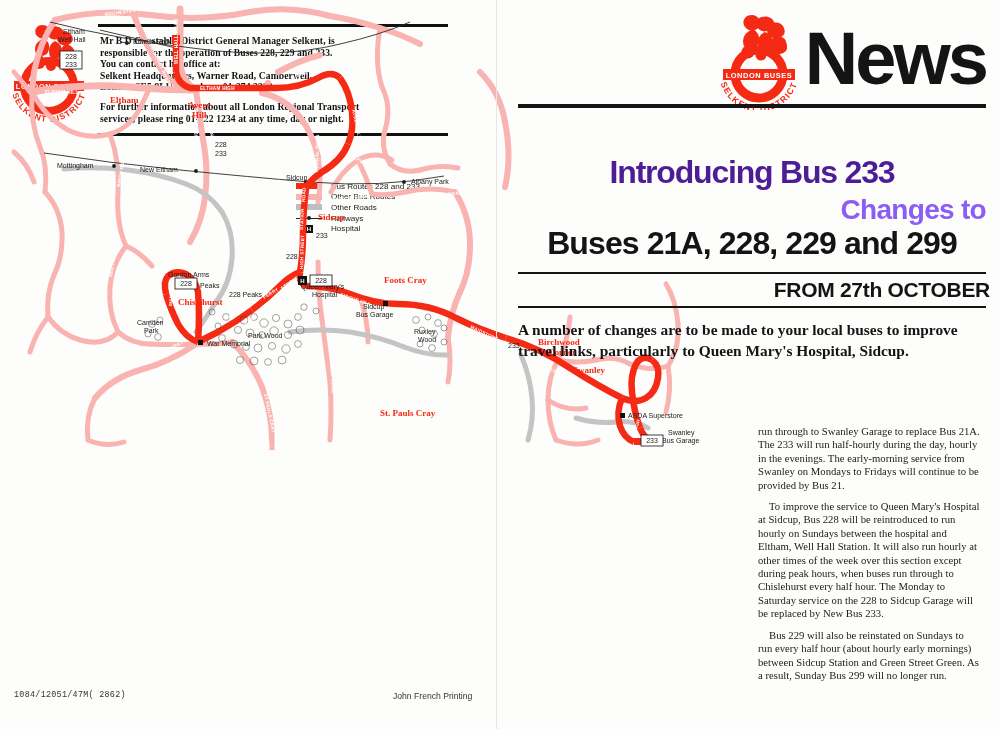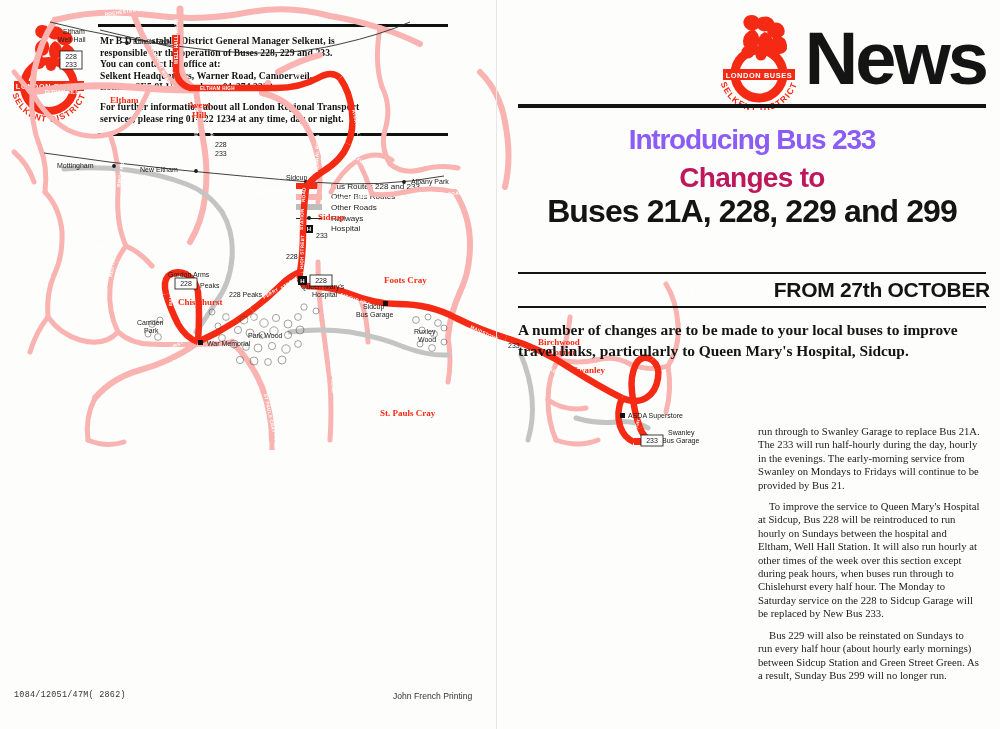--- a/index.html
+++ b/index.html
@@ -68,23 +68,23 @@
     font-weight:bold;font-size:74px;line-height:74px;
     letter-spacing:-3px;color:#141414;
   }
   #mast-local{left:0;}
   #mast-news{right:0;}
   #mast-roundel{position:absolute;left:196px;top:-8px;width:90px;height:96px;}
   #mast-rule{position:absolute;left:18px;top:104px;width:468px;border-top:4px solid #141414;}
 
   #headline{position:absolute;left:18px;top:118px;width:468px;text-align:center;}
   .h1{font-family:"Liberation Sans",sans-serif;font-weight:bold;
-      font-size:28px;line-height:44px;letter-spacing:-1.2px;color:#8b5cf6;}
+      font-size:32px;line-height:44px;letter-spacing:-1.2px;color:#4c1d95;margin-top:32px;}
   .h2{font-family:"Liberation Sans",sans-serif;font-weight:bold;
-      font-size:28px;line-height:31px;letter-spacing:-.7px;color:#be185d;}
+      font-size:28px;line-height:31px;letter-spacing:-.7px;color:#8b5cf6;text-align:right;}
   .h3{font-family:"Liberation Sans",sans-serif;font-weight:bold;
       font-size:32px;line-height:36px;letter-spacing:-.9px;color:#141414;}
 
   #date-rule-top{position:absolute;left:18px;top:272px;width:468px;border-top:2px solid #141414;}
   #date-line{position:absolute;left:22px;top:278px;width:468px;text-align:right;
     font-family:"Liberation Sans",sans-serif;font-weight:bold;font-size:21px;
     letter-spacing:-.3px;color:#141414;}
   #date-rule-bottom{position:absolute;left:18px;top:306px;width:468px;border-top:2px solid #141414;}
 
   #standfirst{position:absolute;left:18px;top:320px;width:468px;

